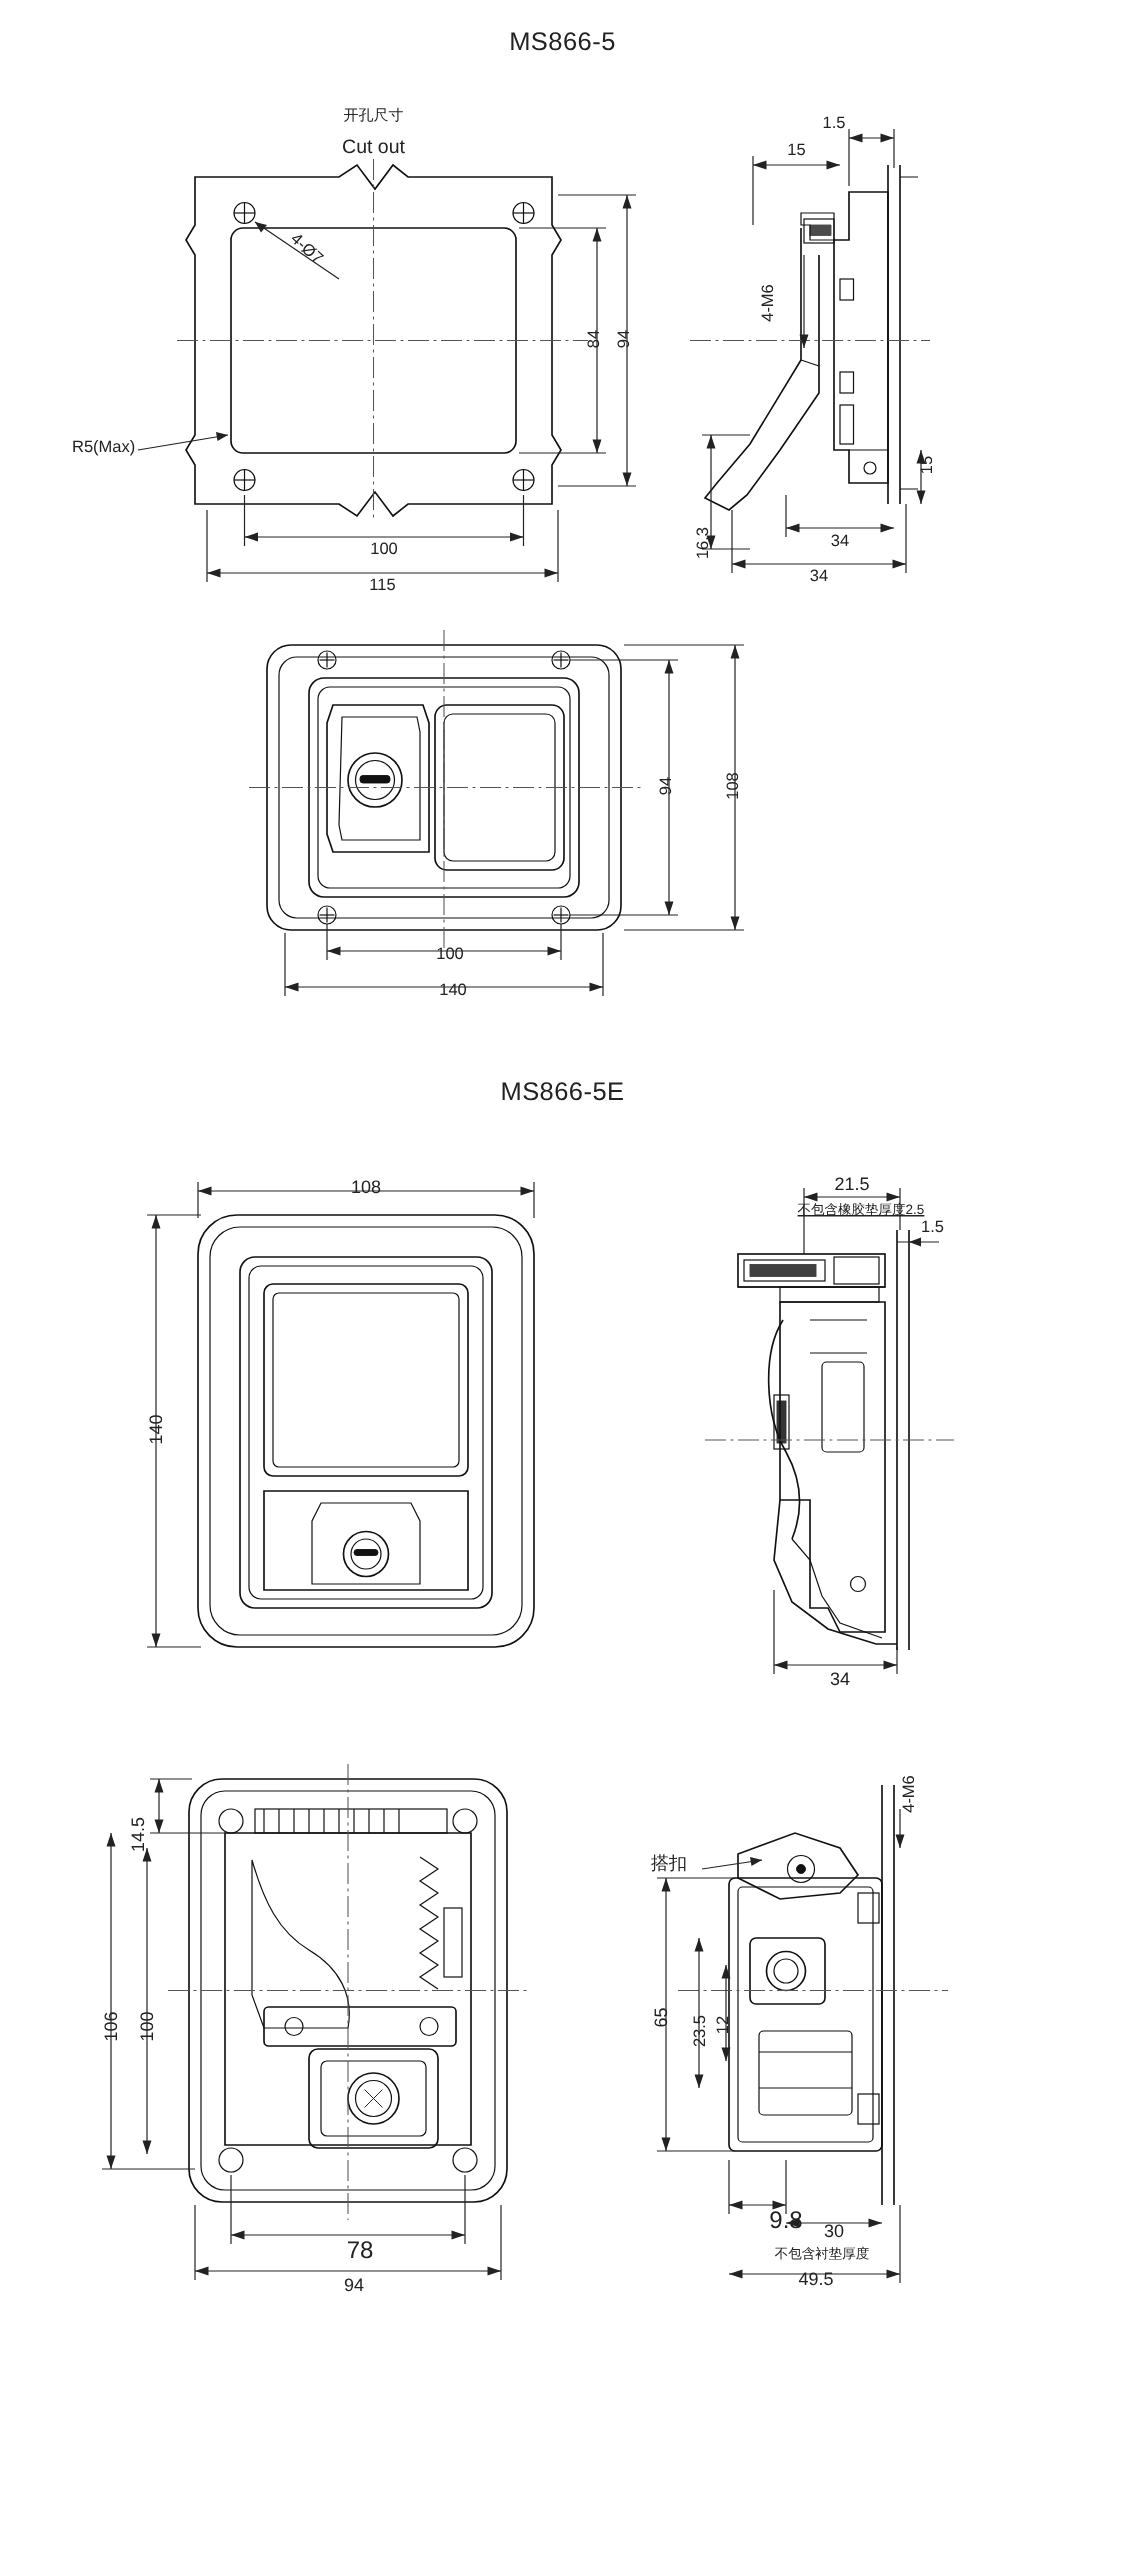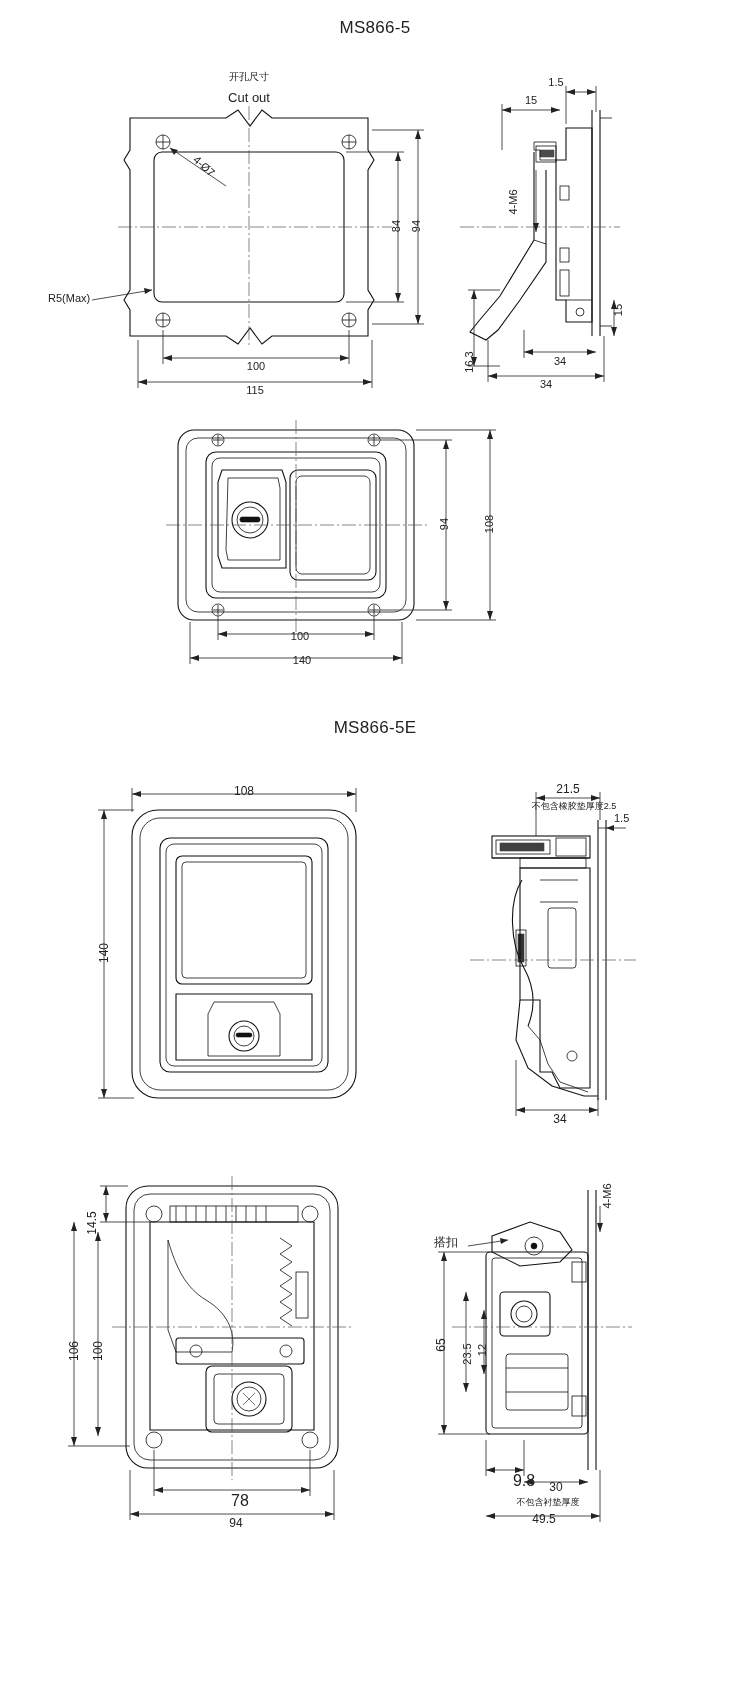--- a/index.html
+++ b/index.html
@@ -289,21 +289,21 @@
 
     <line class="dimg" x1="516" y1="1110" x2="598" y2="1110"></line>
     <polygon class="arrowfill" points="516,1110 525,1107 525,1113"></polygon>
     <polygon class="arrowfill" points="598,1110 589,1107 589,1113"></polygon>
     <line class="dimg" x1="516" y1="1060" x2="516" y2="1116"></line>
     <line class="dimg" x1="598" y1="1098" x2="598" y2="1116"></line>
 
     <line class="cl" x1="470" y1="960" x2="636" y2="960"></line>
   </svg>
   <div class="lbl c" style="left:568px;top:782px;font-size:12px;">21.5</div>
-  <div class="lbl c" style="left:574px;top:800px;font-size:9px;">不包含橡胶垫厚度2.5</div>
+  <div class="lbl c" style="left:574px;top:800px;font-size:9px;text-decoration:underline;">不包含橡胶垫厚度2.5</div>
   <div class="lbl" style="left:614px;top:812px;font-size:11px;">1.5</div>
   <div class="lbl c" style="left:560px;top:1112px;font-size:12px;">34</div>
 
   <svg width="750" height="1702">
     <rect class="part" x="126" y="1186" width="212" height="282" rx="22" ry="22"></rect>
     <rect class="partthin" x="134" y="1194" width="196" height="266" rx="16" ry="16"></rect>
 
     <path class="part" d="M150,1222 L314,1222 L314,1430 L150,1430 Z"></path>
     <path class="partthin" d="M168,1240 C176,1268 186,1288 206,1300 C226,1312 236,1330 232,1352 L176,1352 L168,1330 Z"></path>
     <rect class="partthin" x="170" y="1206" width="128" height="16"></rect>

